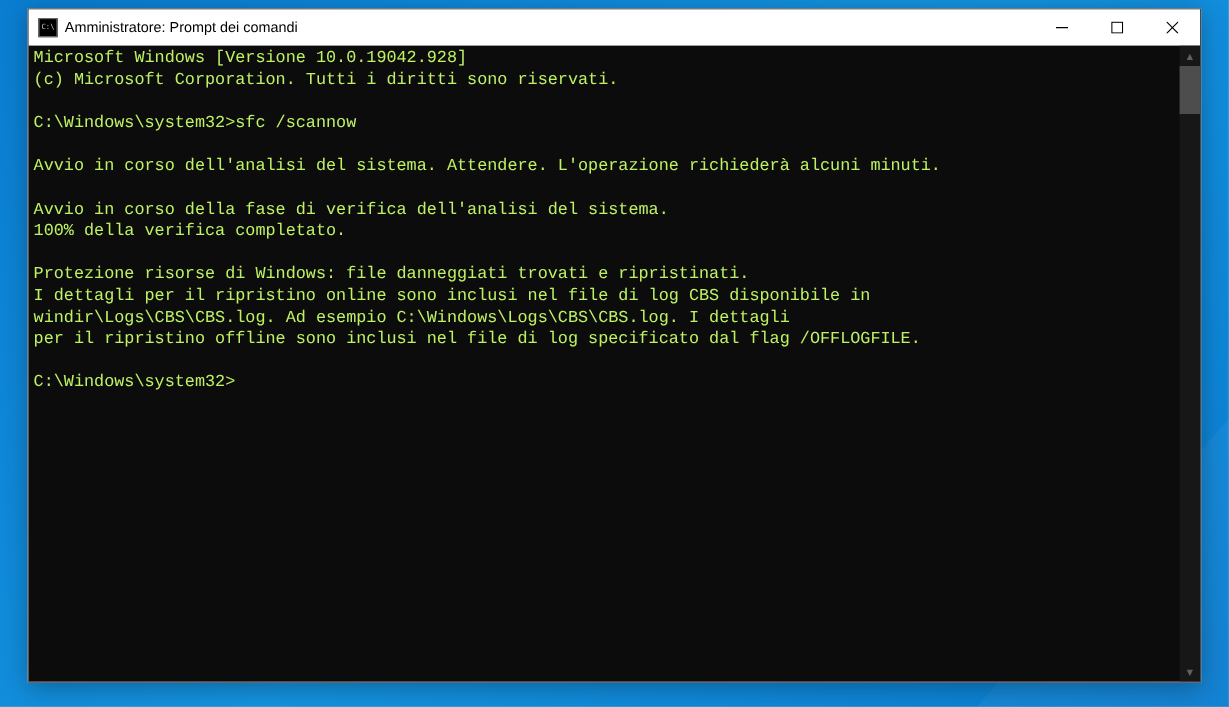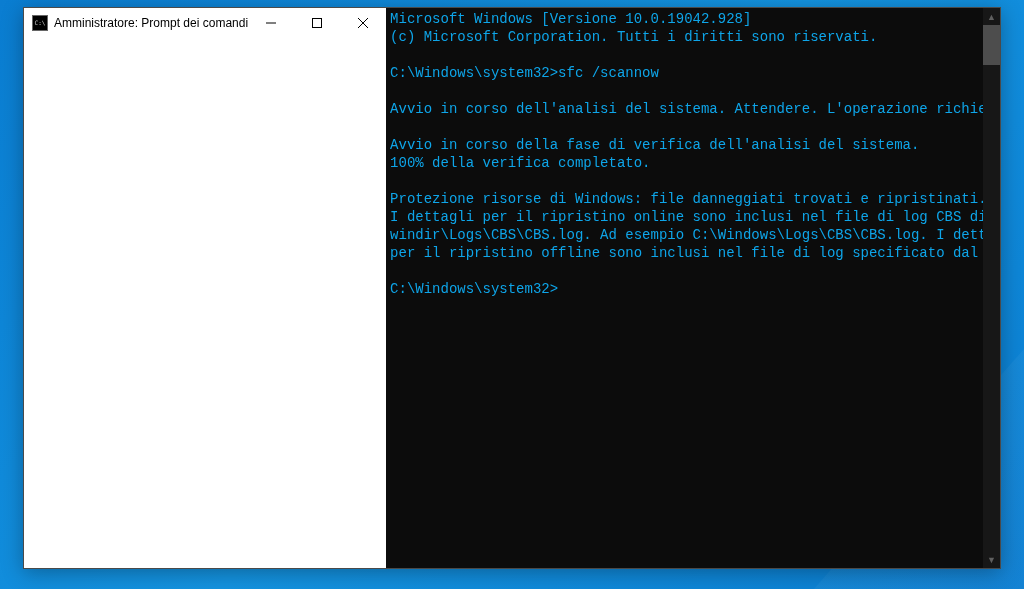--- a/index.html
+++ b/index.html
@@ -27,21 +27,21 @@
     .window {
       position: absolute;
       top: 7px;
       left: 23px;
       width: 978px;
       height: 562px;
       background: #ffffff;
       border: 1px solid #4a4a4a;
       box-shadow: 0 4px 20px rgba(0,0,0,0.3);
       display: flex;
-      flex-direction: row;
+      flex-direction: column;
     }
     .titlebar {
       height: 30px;
       background: #ffffff;
       display: flex;
       align-items: center;
       padding-left: 8px;
       user-select: none;
     }
     .titlebar-icon {
@@ -90,21 +90,21 @@
       flex: 1;
       background: #0c0c0c;
       position: relative;
       overflow: hidden;
     }
     .terminal-content {
       padding: 2px 4px;
       font-family: Consolas, "Courier New", monospace;
       font-size: 14px;
       line-height: 18px;
-      color: #0ea5e9;
+      color: #bef264;
       white-space: pre;
     }
     .scrollbar {
       position: absolute;
       right: 0;
       top: 0;
       width: 17px;
       height: 100%;
       background: #171717;
     }

